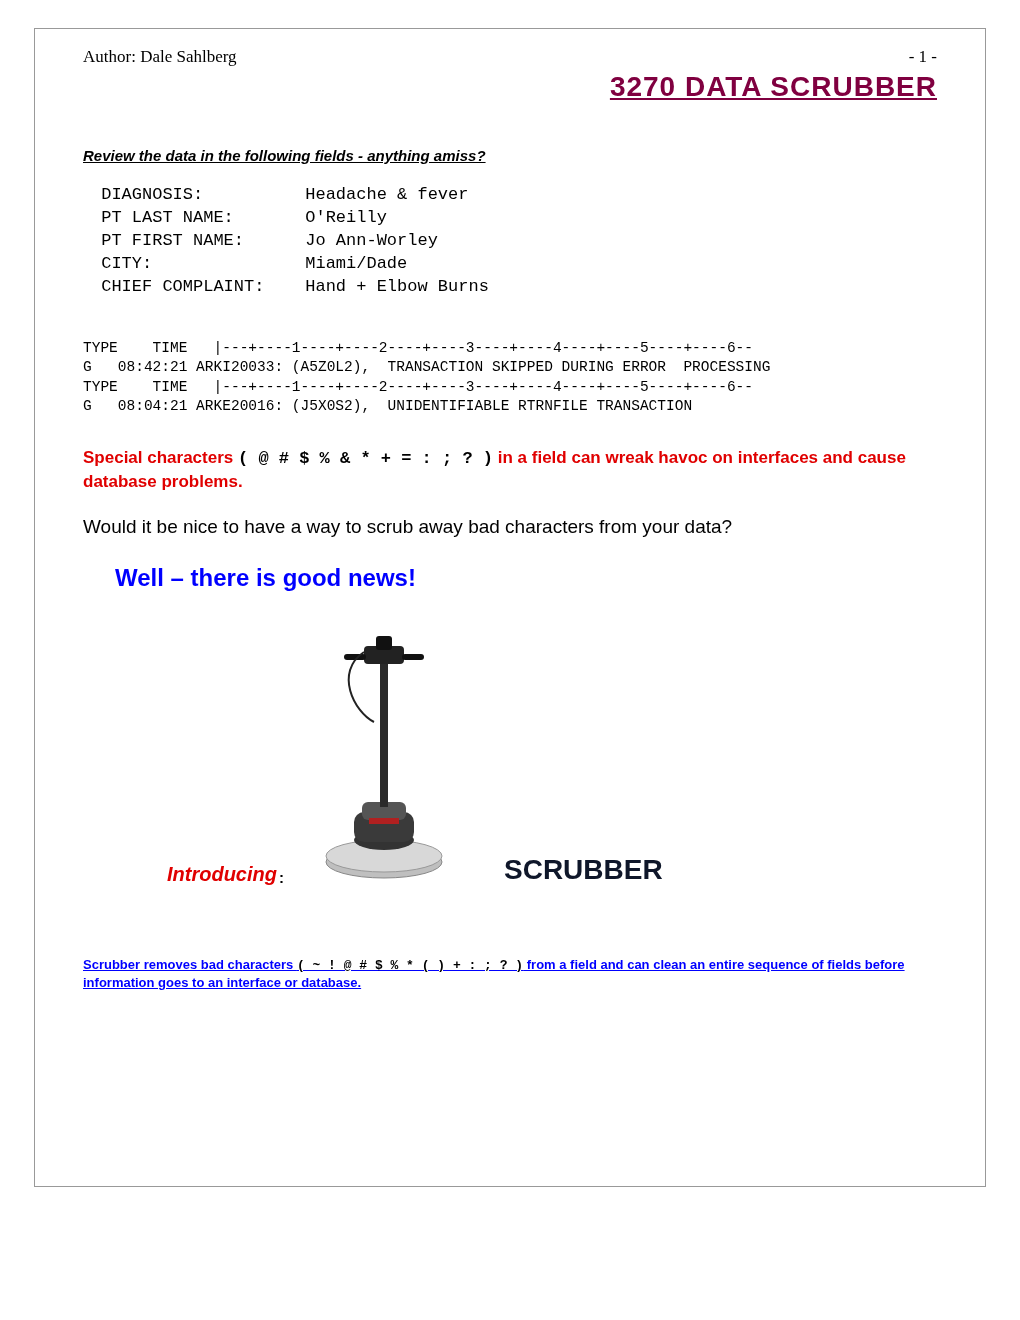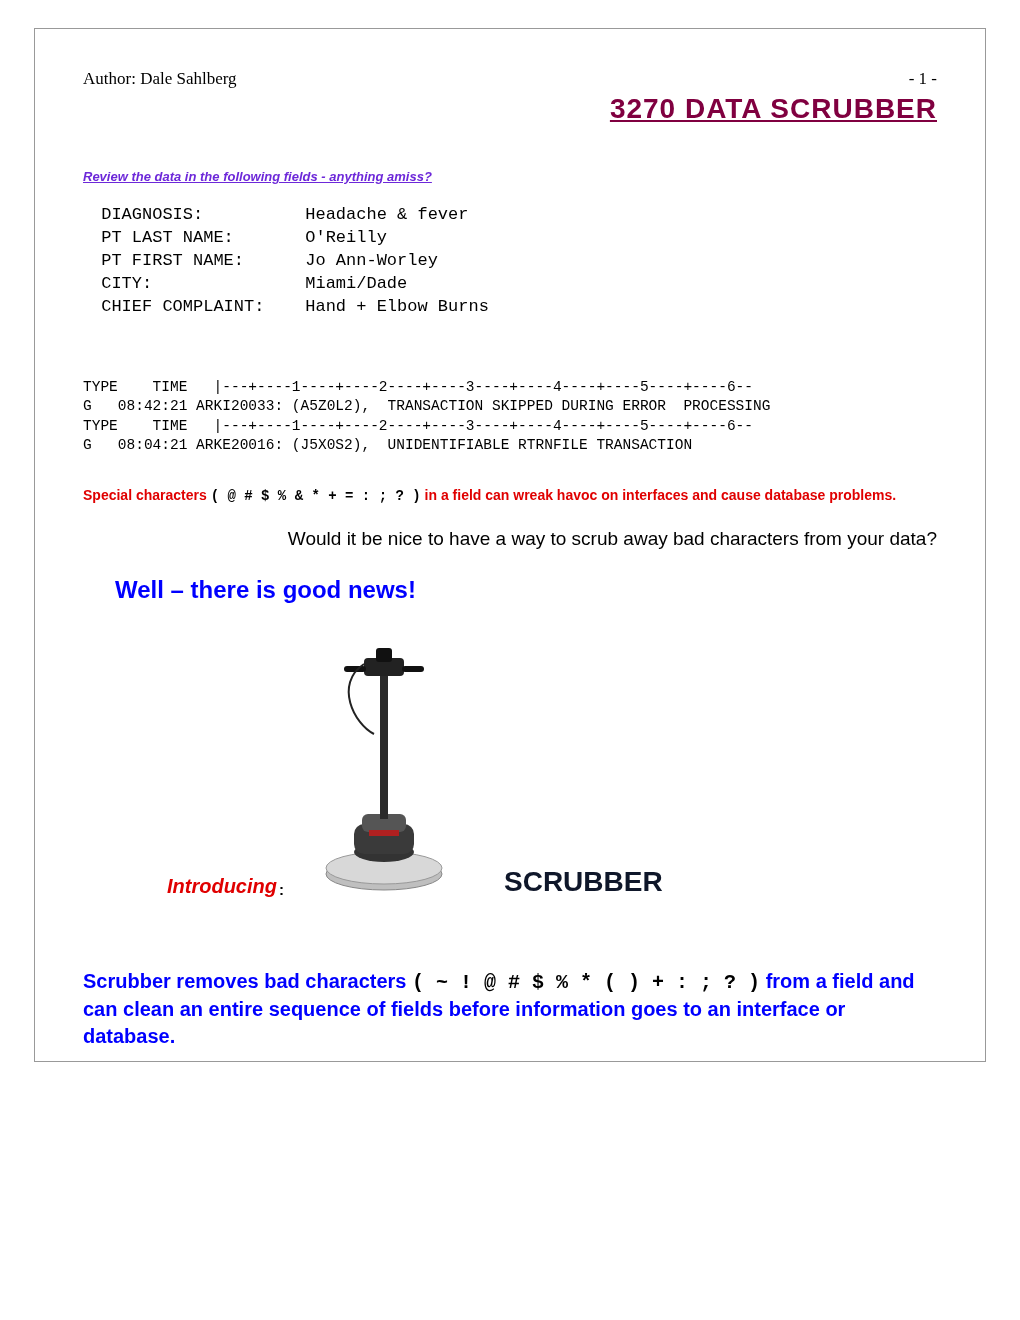--- a/index.html
+++ b/index.html
@@ -6,22 +6,22 @@
     body {
       background: #fff;
       font-family: Arial, Helvetica, sans-serif;
       width: 1020px;
       height: 1320px;
       position: relative;
     }
     .page {
       border: 1px solid #999;
       margin: 28px 34px;
-      padding: 40px 48px 40px 48px;
-      height: 1034px;
+      padding: 18px 48px 40px 48px;
+      height: 1159px;
       background: #fff;
     }
     .header-row {
       display: flex;
       justify-content: space-between;
       font-family: "Times New Roman", Times, serif;
       font-size: 17px;
       color: #000;
       margin-bottom: 4px;
     }
@@ -30,63 +30,62 @@
       font-family: Arial, Helvetica, sans-serif;
       font-size: 28px;
       font-weight: bold;
       color: #800040;
       text-decoration: underline;
       letter-spacing: 1px;
       margin-bottom: 44px;
     }
     .section-head {
       font-family: Arial, Helvetica, sans-serif;
-      font-size: 13px;
+      font-size: 15px;
       font-weight: bold;
       font-style: italic;
-      color: #6d28d9;
+      color: #000000;
       text-decoration: underline;
       margin-bottom: 20px;
     }
     .mono-block {
       font-family: "Courier New", Courier, monospace;
       font-size: 17px;
       color: #000;
       white-space: pre;
       line-height: 1.35;
       margin-left: 8px;
-      margin-bottom: 59px;
+      margin-bottom: 40px;
     }
     .log-block {
       font-family: "Courier New", Courier, monospace;
       font-size: 14.5px;
       color: #000;
       white-space: pre;
       line-height: 1.35;
       margin-bottom: 30px;
     }
     .red-bold {
       font-family: Arial, Helvetica, sans-serif;
-      font-size: 14px;
+      font-size: 17px;
       font-weight: bold;
       color: #e00000;
       line-height: 1.35;
       margin-bottom: 22px;
     }
     .red-bold .chars {
       font-family: "Courier New", Courier, monospace;
       color: #000;
       font-weight: bold;
     }
     .plain-q {
       font-family: Arial, Helvetica, sans-serif;
       font-size: 19px;
       color: #000;
       margin-bottom: 26px;
-      text-align: right;
     }
     .good-news {
       font-family: Arial, Helvetica, sans-serif;
       font-size: 24px;
       font-weight: bold;
       color: #0000ff;
       margin-left: 32px;
       margin-bottom: 40px;
     }
     .intro-row {
@@ -114,24 +113,25 @@
     }
     .scrubber-name {
       font-family: Arial, Helvetica, sans-serif;
       font-size: 28px;
       font-weight: bold;
       color: #0f172a;
       margin-left: 20px;
     }
     .blue-bold {
       font-family: Arial, Helvetica, sans-serif;
-      font-size: 20px;
+      font-size: 13px;
       font-weight: bold;
       color: #0000ff;
       line-height: 1.35;
+      text-decoration: underline;
     }
     .blue-bold .chars {
       font-family: "Courier New", Courier, monospace;
       color: #000;
       font-weight: bold;
     }
   </style>
 </head>
 <body>
 

